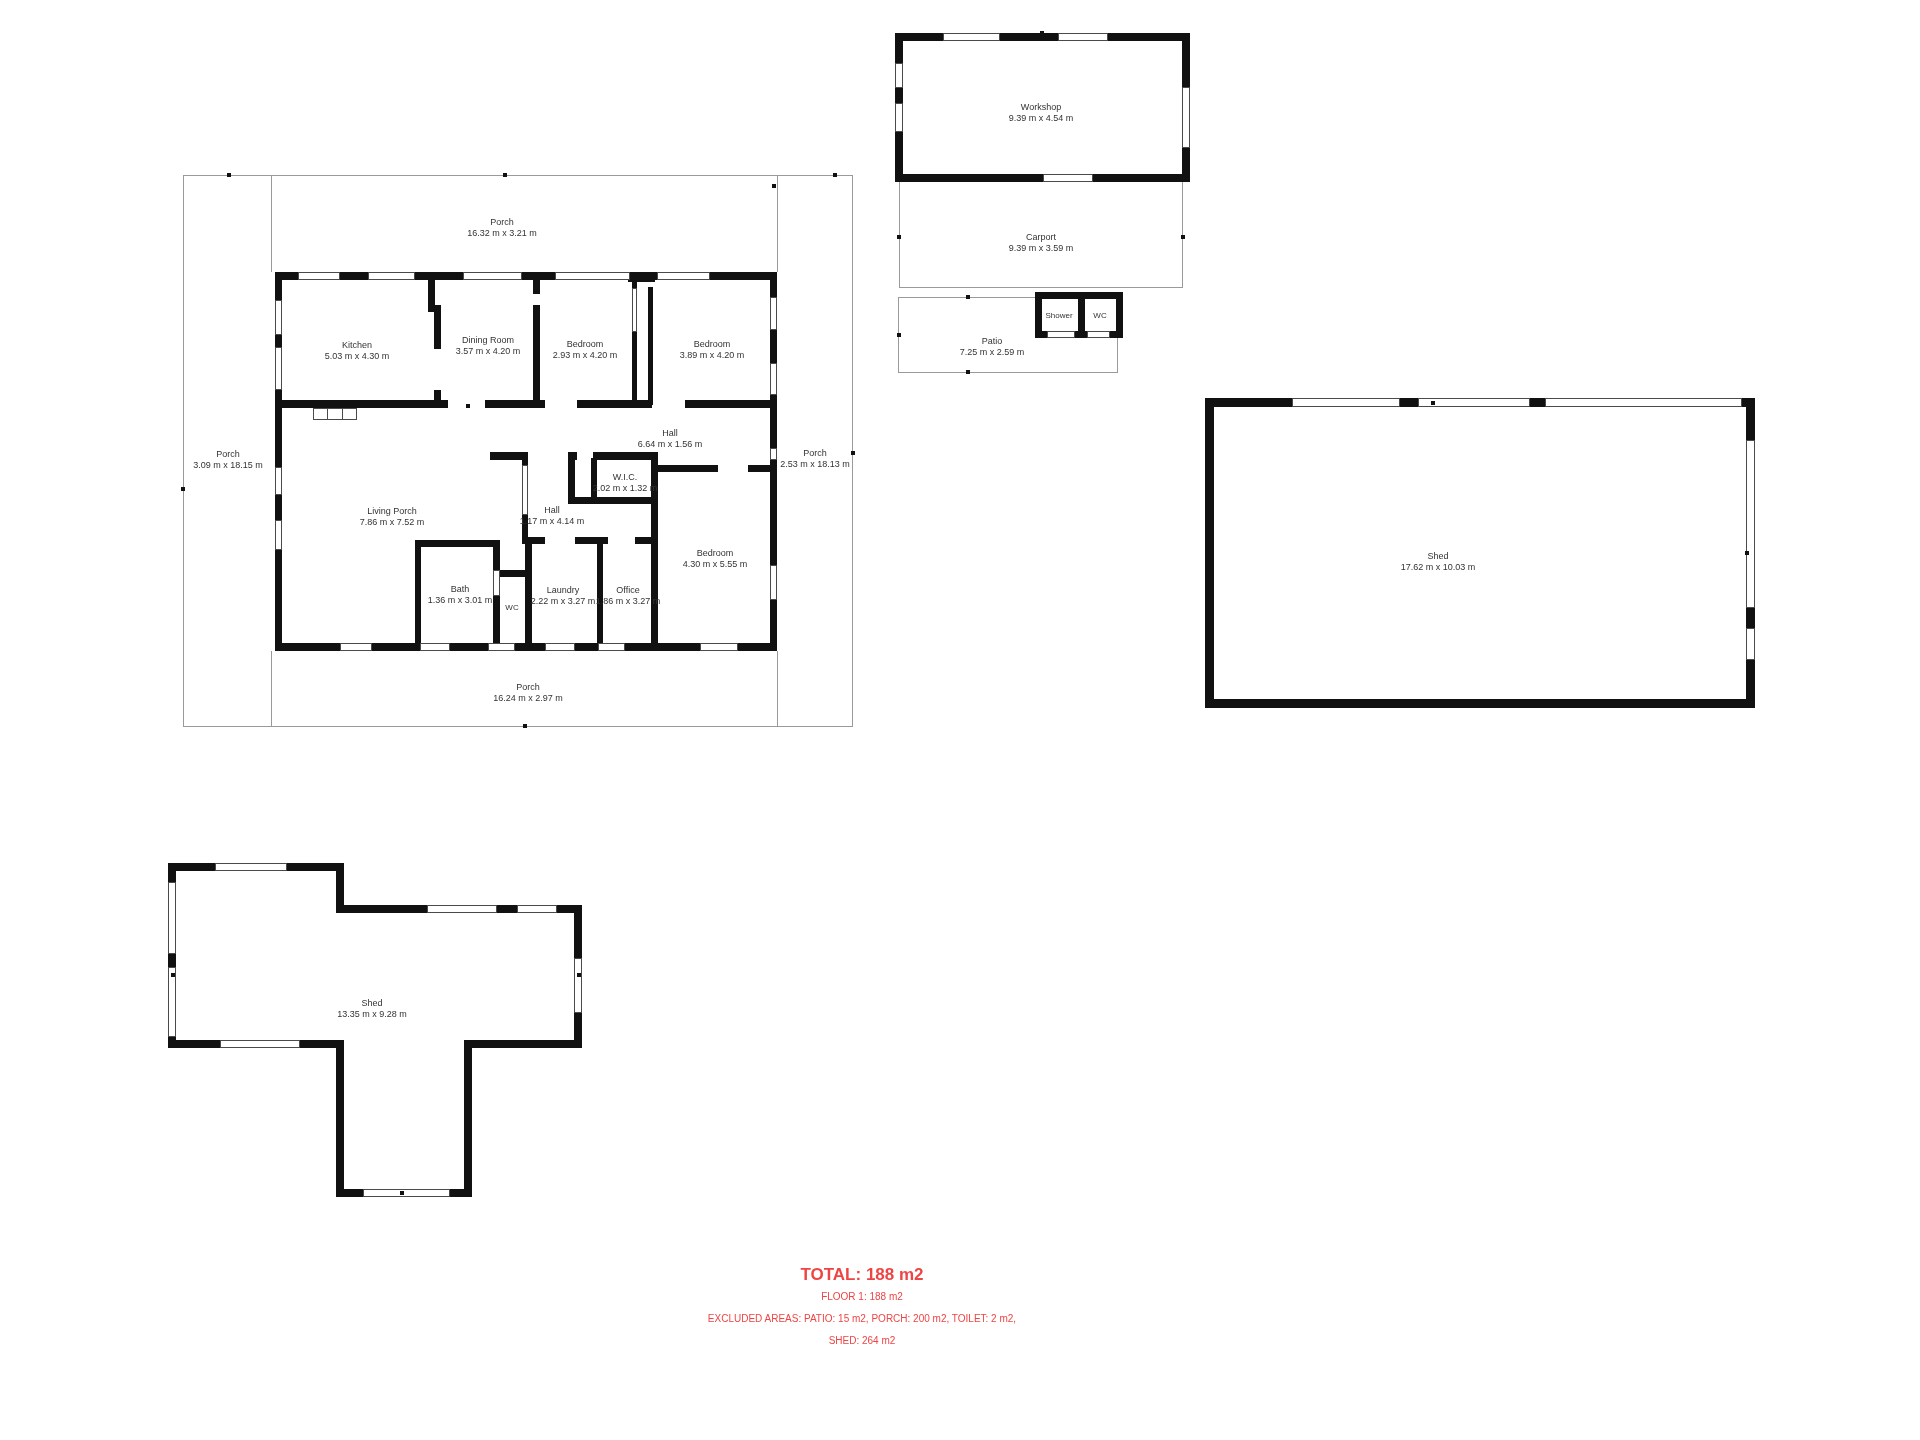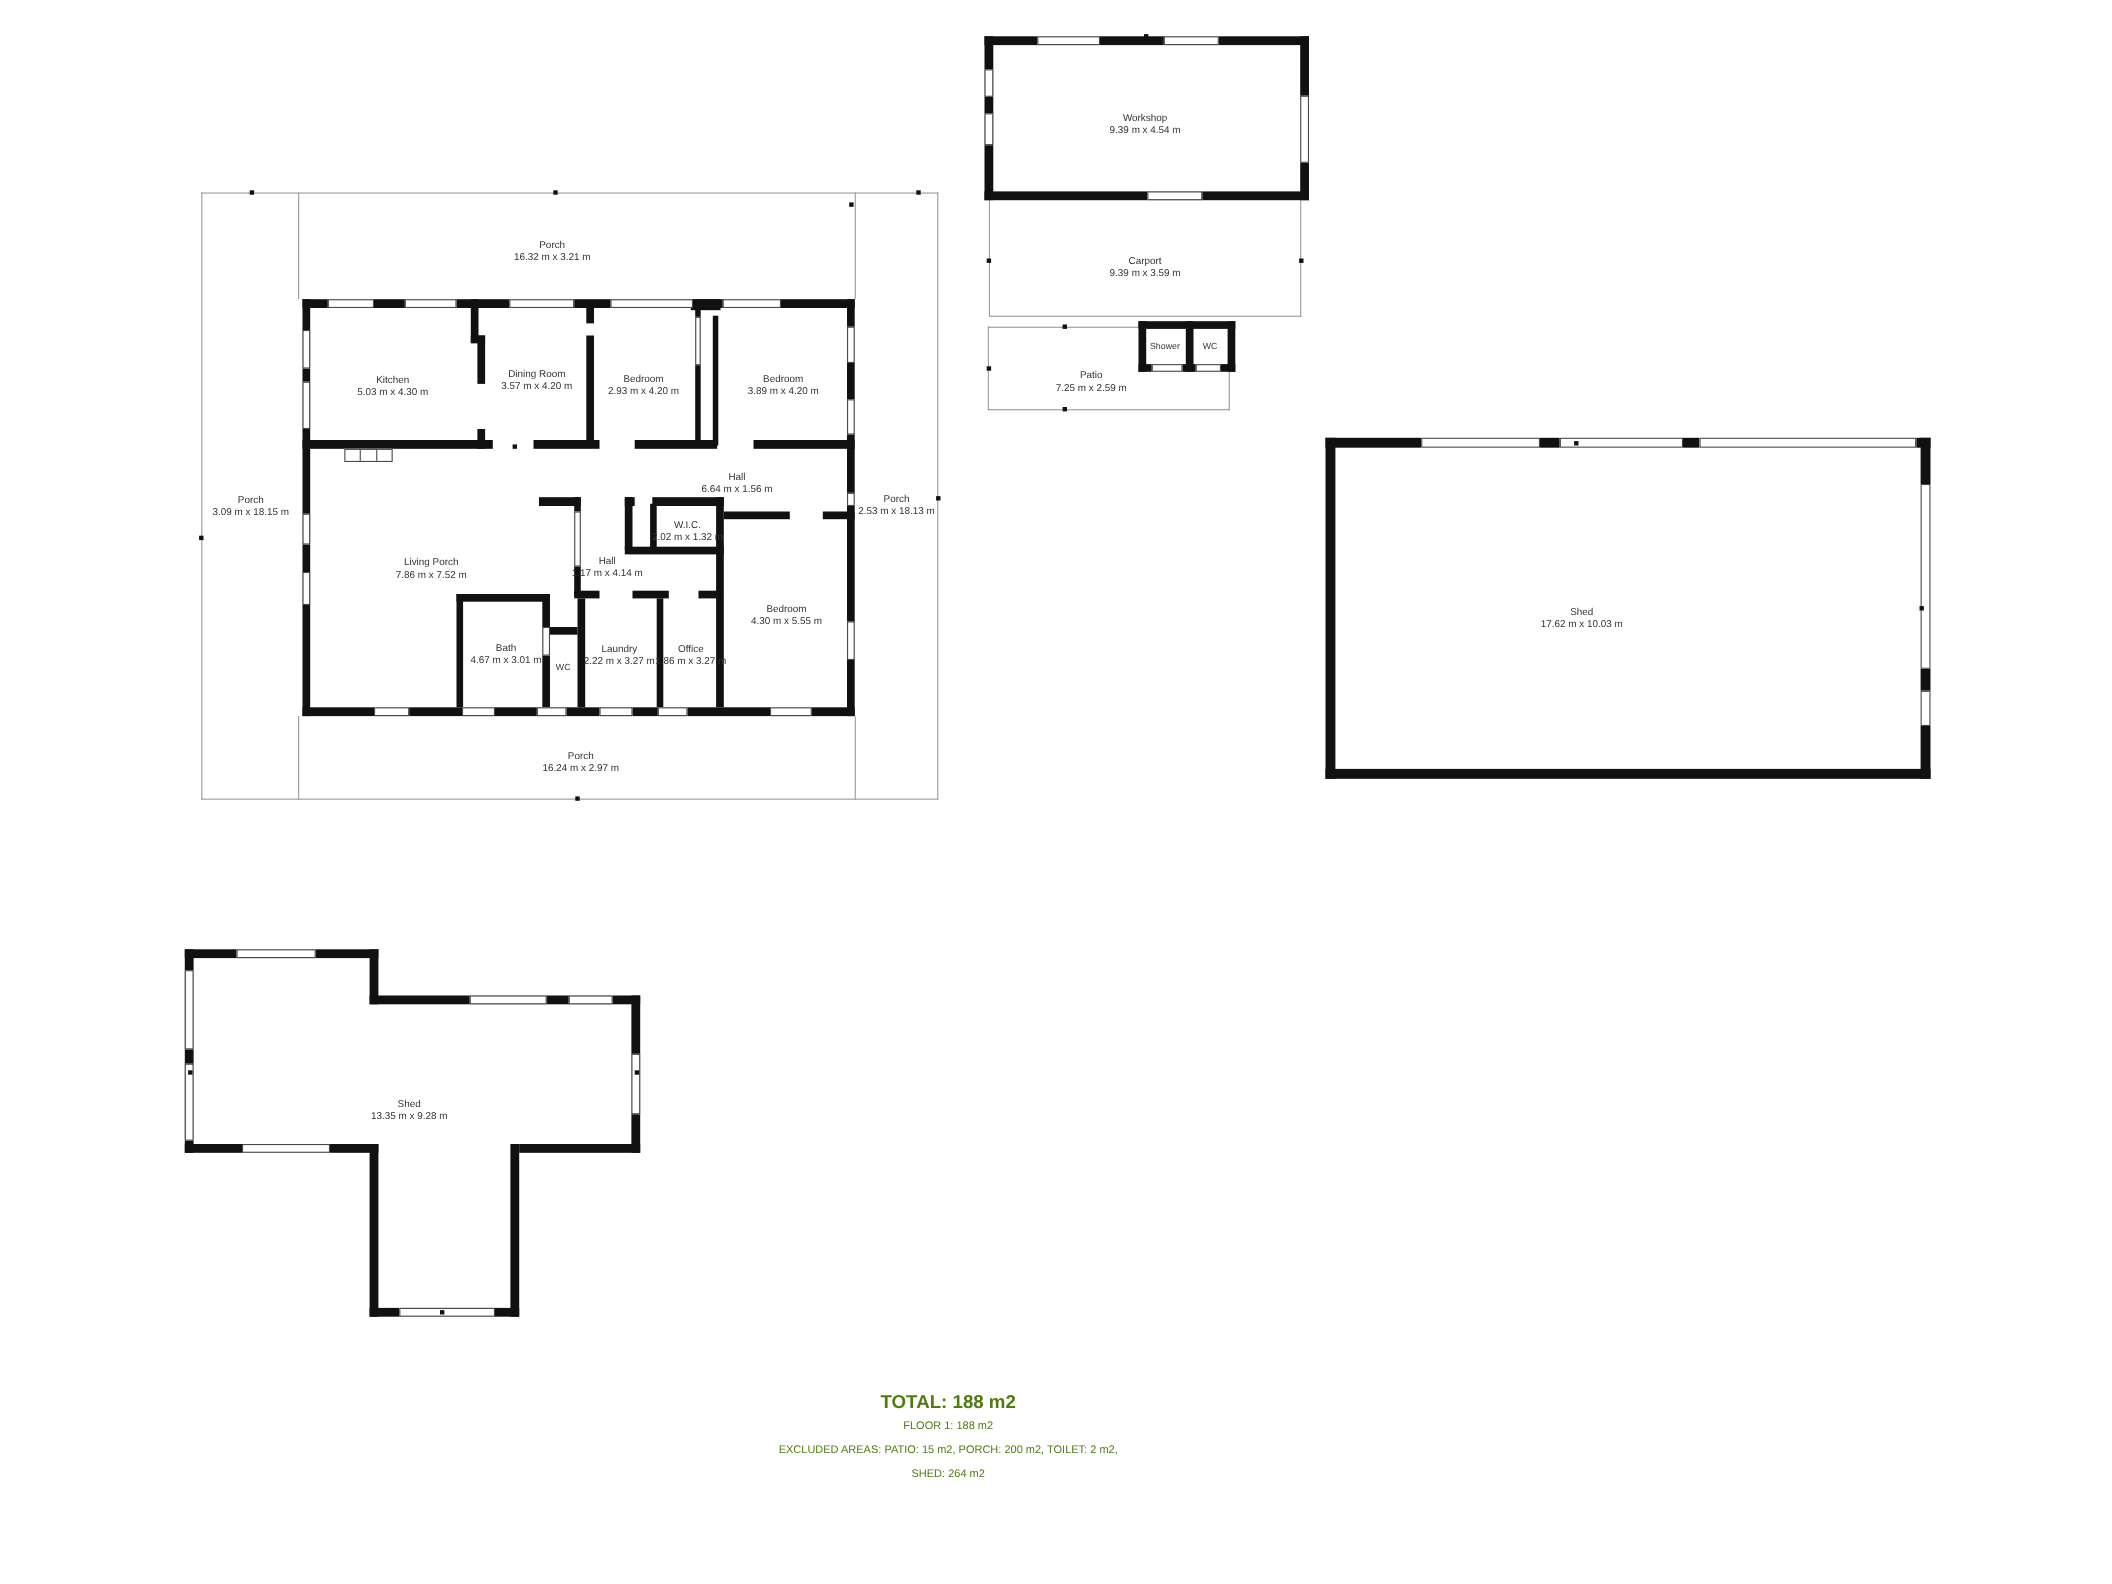--- a/index.html
+++ b/index.html
@@ -9,21 +9,21 @@
   .win{position:absolute;background:#fff;border:1px solid #4a4a4a;box-sizing:border-box;}
   .tl{position:absolute;background:var(--thin,#9a9a9a);}
   .tick{position:absolute;width:4px;height:4px;background:var(--wall,#111);}
   .lbl{position:absolute;transform:translate(-50%,-50%);text-align:center;
        color:var(--text,#333);font-size:9px;line-height:11px;white-space:nowrap;}
   .lbl span{display:block;}
   .counter{position:absolute;left:313px;top:408px;width:44px;height:12px;background:#fff;
        border:1px solid #4a4a4a;box-sizing:border-box;display:flex;}
   .counter>span{flex:1;border-right:1px solid #4a4a4a;}
   .counter>span:last-child{border-right:none;}
-  .summary{position:absolute;left:462px;top:1264px;width:800px;text-align:center;color:#4d7c0f;}
+  .summary{position:absolute;left:462px;top:1264px;width:800px;text-align:center;color:#ef4444;}
   .summary .t1{font-weight:bold;font-size:17px;line-height:22px;}
   .summary .t{font-size:10px;line-height:22px;}
   .summary .disc{font-size:12.5px;line-height:16px;margin-top:14px;}
 </style>
 </head>
 <body>
 
 <div id="plan">
 
   <div id="geo">
@@ -206,21 +206,21 @@
   <div class="lbl" style="left:552px;top:516px">
       <span>Hall</span>
       <span>1.17 m x 4.14 m</span>
     </div>
   <div class="lbl" style="left:392px;top:517px">
       <span>Living Porch</span>
       <span>7.86 m x 7.52 m</span>
     </div>
   <div class="lbl" style="left:460px;top:595px">
       <span>Bath</span>
-      <span>4.67 m x 3.01 m</span>
+      <span>1.36 m x 3.01 m</span>
     </div>
   <div class="lbl" style="left:512px;top:607px;font-size:8px">
       <span>WC</span>
     </div>
   <div class="lbl" style="left:563px;top:596px">
       <span>Laundry</span>
       <span>2.22 m x 3.27 m</span>
     </div>
   <div class="lbl" style="left:628px;top:596px">
       <span>Office</span>

